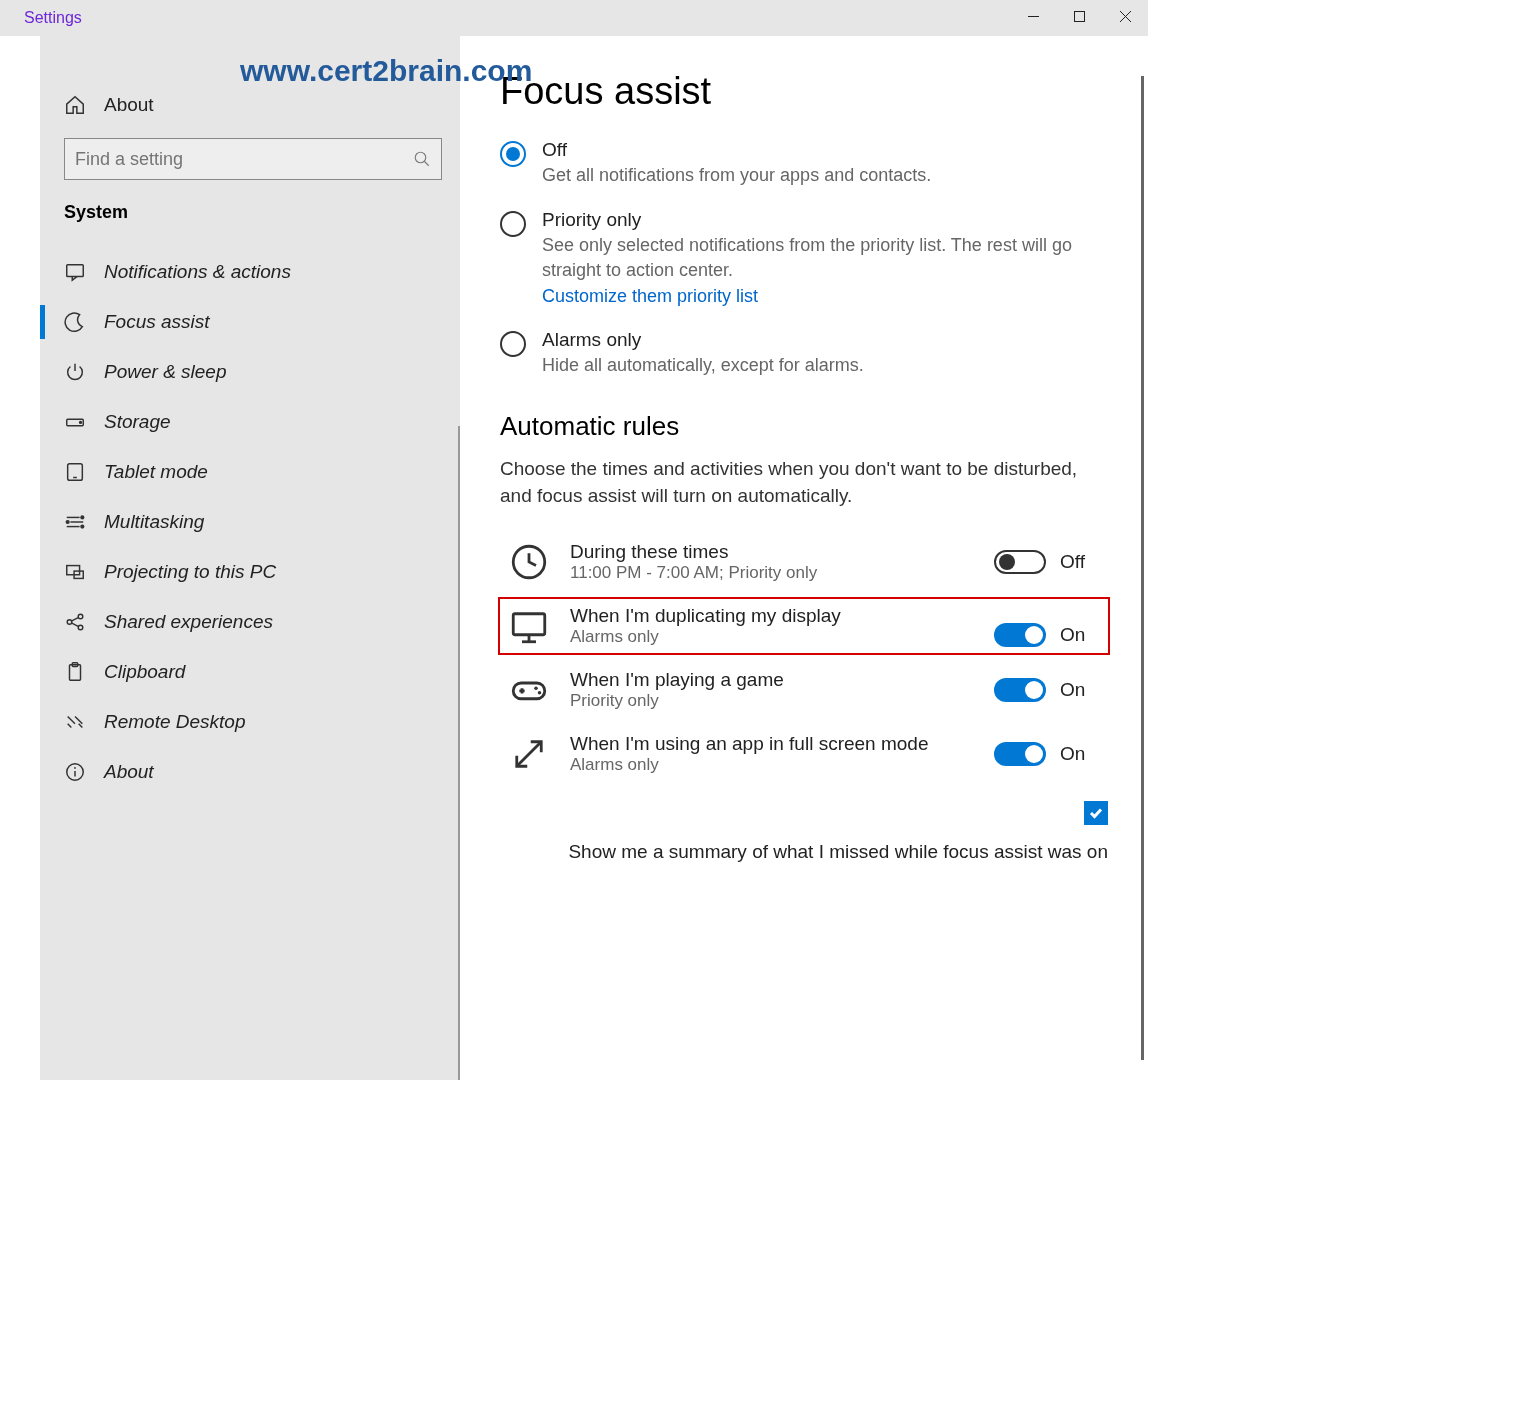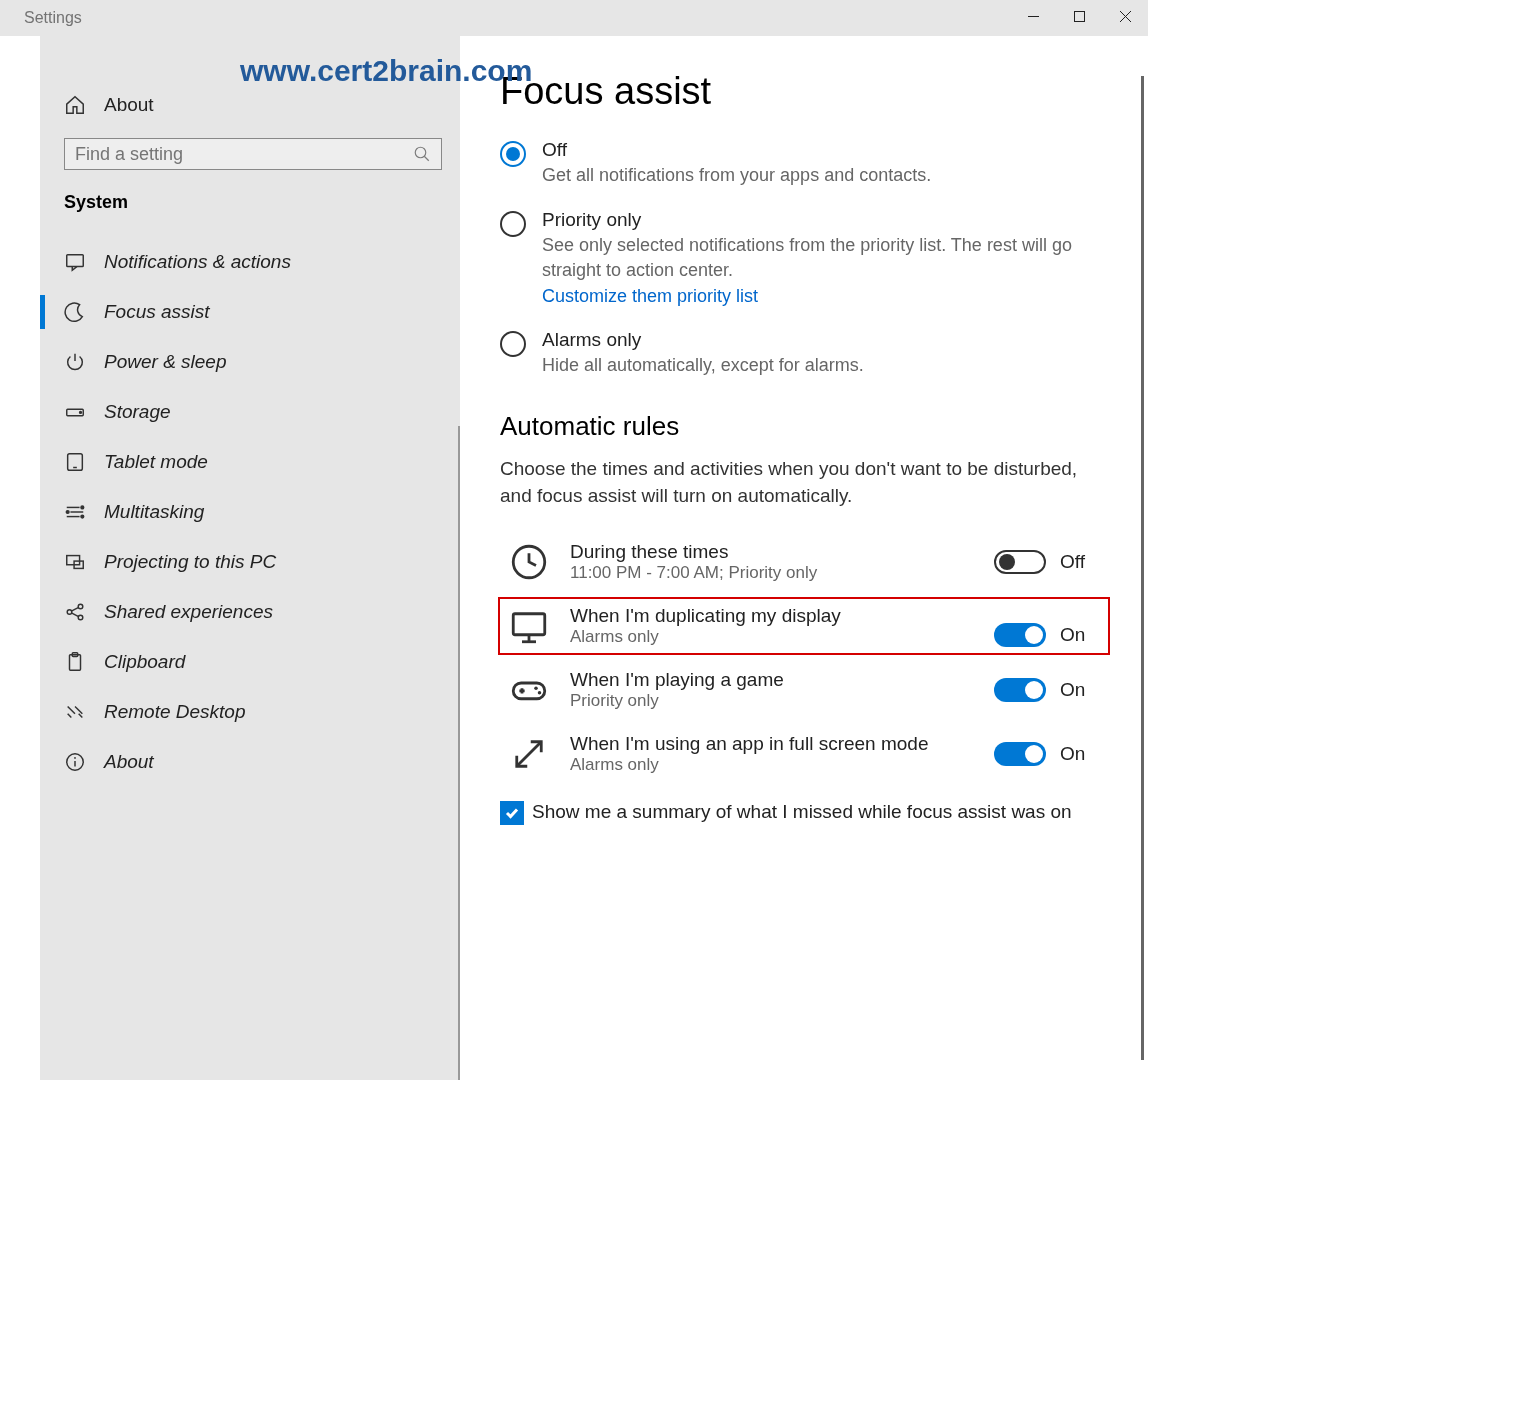--- a/index.html
+++ b/index.html
@@ -2,34 +2,34 @@
 <html><head>
 <meta charset="utf-8">
 <style>
   * { box-sizing: border-box; margin: 0; padding: 0; font-family: "Segoe UI", Tahoma, sans-serif; }
   body { width: 1513px; height: 1409px; background: #fff; overflow: hidden; }
   .window { width: 1148px; height: 1080px; margin: 0; background: #fff; position: relative; }
   .scale-wrap { transform-origin: top left; }
 
   
   .titlebar { height: 36px; display: flex; align-items: center; justify-content: space-between; background: #e6e6e6; }
-  .titlebar-left { padding-left: 24px; font-size: 16px; color: #737373; }
+  .titlebar-left { padding-left: 24px; font-size: 16px; color: #6d28d9; }
   .titlebar-right { display: flex; }
   .tbtn { width: 46px; height: 36px; display: flex; align-items: center; justify-content: center; background: transparent; border: none; cursor: pointer; }
   .tbtn svg { width: 13px; height: 13px; stroke: #222; stroke-width: 1; fill: none; }
 
   .body { display: flex; height: calc(100% - 36px); padding-left: 40px; }
 
   
   .sidebar { width: 420px; background: #e6e6e6; padding-top: 10px; position: relative; }
   .watermark { position: absolute; top: 18px; left: 200px; font-size: 30px; font-weight: 600; color: #235a9a; white-space: nowrap; z-index: 50; }
   .home-row { display: flex; align-items: center; gap: 18px; padding: 16px 24px; margin-top: 32px; }
   .home-row .icon { width: 22px; height: 22px; }
   .home-row .lbl { font-size: 19px; color: #222; }
-  .search-wrap { margin: 6px 18px 18px 24px; height: 32px; border: 1.5px solid #888; background: #eee; display: flex; align-items: center; padding: 0 10px; }
+  .search-wrap { margin: 6px 18px 18px 24px; height: 42px; border: 1.5px solid #888; background: #eee; display: flex; align-items: center; padding: 0 10px; }
   .search-wrap input { flex: 1; height: 100%; border: none; background: transparent; font-size: 18px; outline: none; }
   .search-wrap .sicon { width: 18px; height: 18px; opacity: .6; }
   .section-title { font-size: 18px; font-weight: 700; padding: 4px 24px 14px; }
   .nav { list-style: none; margin-top: 10px; }
   .nav li { display: flex; align-items: center; gap: 18px; padding: 14px 24px; position: relative; }
   .nav li.active::before { content:""; position:absolute; left:0; top:8px; bottom:8px; width:5px; background:#0078d4; }
   .nav .icon { width: 22px; height: 22px; display:flex; align-items:center; justify-content:center; }
   .nav .lbl { font-size: 19px; color:#222;font-style:italic; }
   .sidebar-divider { position:absolute; right:0; top:390px; bottom:0; width:2px; background:#999; }
 
@@ -59,21 +59,21 @@
   .rule .rtext .t1 { font-size:19px; color:#222; }
   .rule .rtext .t2 { font-size:17px; color:#666; }
   .toggle-wrap { display:flex; align-items:center; gap:14px; }
   .toggle { width:52px; height:24px; border-radius:12px; position:relative; }
   .toggle.off { border:2px solid #333; background:#fff; }
   .toggle.off::after{ content:""; position:absolute; left:3px; top:2px; width:16px; height:16px; border-radius:50%; background:#333; }
   .toggle.on { background:#0078d4; }
   .toggle.on::after{ content:""; position:absolute; right:3px; top:3px; width:18px; height:18px; border-radius:50%; background:#fff; }
   .toggle-label { font-size:19px; color:#222; width:40px; }
 
-  .summary-row { display:flex; align-items:flex-start; gap:8px; margin-top:20px; }
+  .summary-row { display:flex; align-items:flex-end; gap:16px; margin-top:20px;flex-direction:column; }
   .chk { width:24px; height:24px; background:#0078d4; display:flex; align-items:center; justify-content:center; }
   .chk svg { width:16px; height:16px; stroke:#fff; stroke-width:3; fill:none; }
   .summary-row .slabel { font-size:19px; color:#222; }
 
   svg { stroke:#333; fill:none; stroke-width:1.6; }
 </style>
 </head>
 <body>
 
 <div class="scale-wrap">

